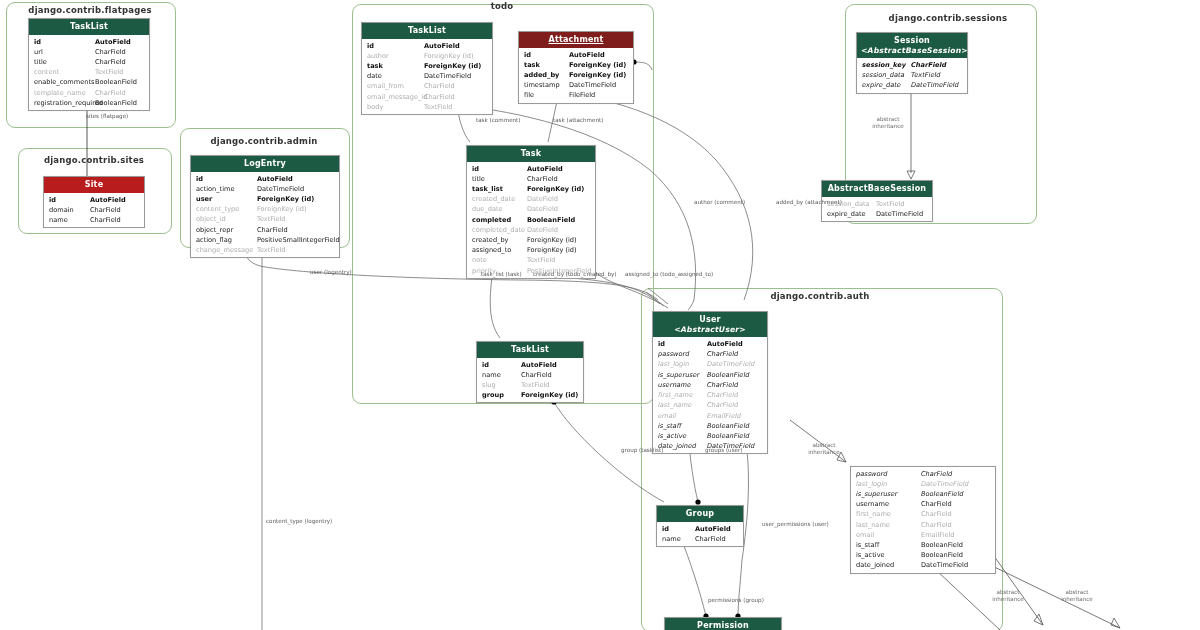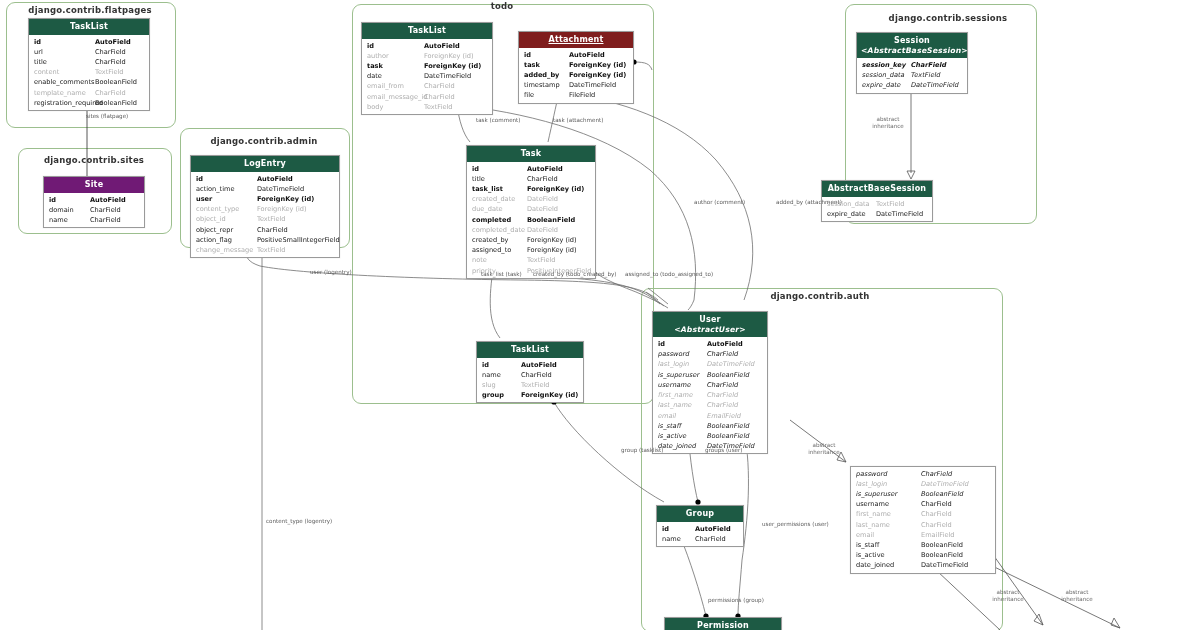--- a/index.html
+++ b/index.html
@@ -155,21 +155,21 @@
             <span class="fname">template_name</span>
             <span class="ftype" style="left: 66px;">CharField</span>
           </div>
           <div class="row rowwrap w-norm">
             <span class="fname">registration_required</span>
             <span class="ftype" style="left: 66px;">BooleanField</span>
           </div>
         </div>
       </div>
       <div class="model" style="left: 43px; top: 176px; width: 100px;">
-        <div class="model-head" style="background: #701a75;"><span>Site</span></div>
+        <div class="model-head" style="background: #b91c1c;"><span>Site</span></div>
         <div class="rows">
           <div class="row rowwrap w-strong">
             <span class="fname">id</span>
             <span class="ftype" style="left: 46px;">AutoField</span>
           </div>
           <div class="row rowwrap w-norm">
             <span class="fname">domain</span>
             <span class="ftype" style="left: 46px;">CharField</span>
           </div>
           <div class="row rowwrap w-norm">

